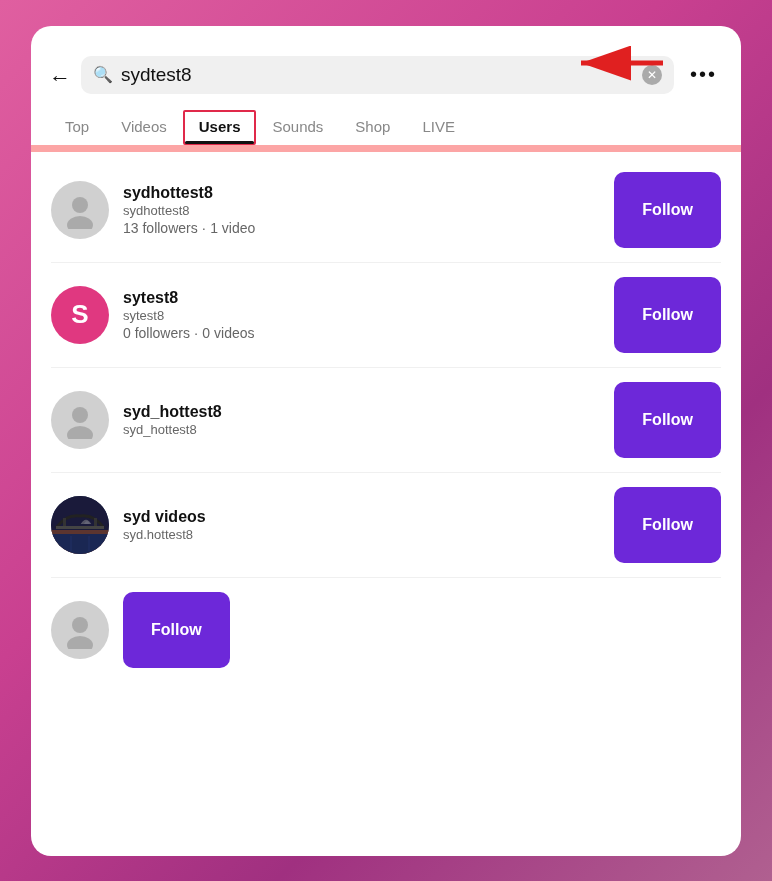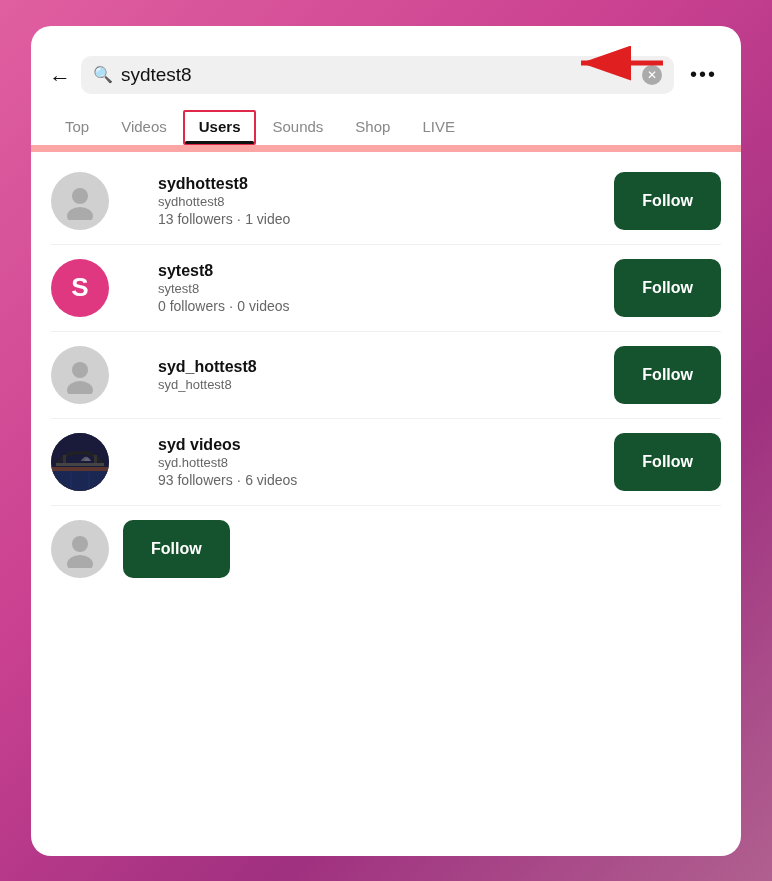--- a/index.html
+++ b/index.html
@@ -136,43 +136,42 @@
     }
     .avatar-city {
       background: linear-gradient(180deg, #1a2a4a 0%, #2a3a6a 50%, #c06020 100%);
     }
     .avatar-city svg {
       width: 58px;
       height: 58px;
     }
     .user-info {
       flex: 1;
-      margin-left: 35px;
     }
     .user-name {
       font-size: 16px;
       font-weight: 700;
       color: #111;
     }
     .user-handle {
       font-size: 13px;
       color: #666;
       margin-top: 1px;
     }
     .user-stats {
       font-size: 14px;
       color: #666;
       margin-top: 2px;
     }
     .follow-btn {
-      background: #14532d;
+      background: #6d28d9;
       color: #fff;
       border: none;
       border-radius: 10px;
-      padding: 20px 28px;
+      padding: 29px 28px;
       font-size: 16px;
       font-weight: 600;
       cursor: pointer;
       flex-shrink: 0;
       white-space: nowrap;
     }
     .divider {
       height: 1px;
       background: #f0f0f0;
       margin: 0 20px;
@@ -295,21 +294,20 @@
 
           <rect x="0" y="34" width="58" height="4" fill="#c06020" opacity="0.4"></rect>
 
           <line x1="20" y1="40" x2="20" y2="55" stroke="#2a3a7a" stroke-width="1" opacity="0.5"></line>
           <line x1="38" y1="40" x2="38" y2="55" stroke="#2a3a7a" stroke-width="1" opacity="0.5"></line>
         </svg>
       </div>
       <div class="user-info">
         <div class="user-name">syd videos</div>
         <div class="user-handle">syd.hottest8</div>
-        <div class="user-stats">93 followers · 6 videos</div>
       </div>
       <button class="follow-btn">Follow</button>
     </div>
     <div class="divider"></div>
 
     <div class="user-item">
       <div class="avatar avatar-default">
         <svg viewBox="0 0 38 38" fill="none">
           <circle cx="19" cy="14" r="8" fill="#aaa"></circle>
           <ellipse cx="19" cy="34" rx="13" ry="9" fill="#aaa"></ellipse>

